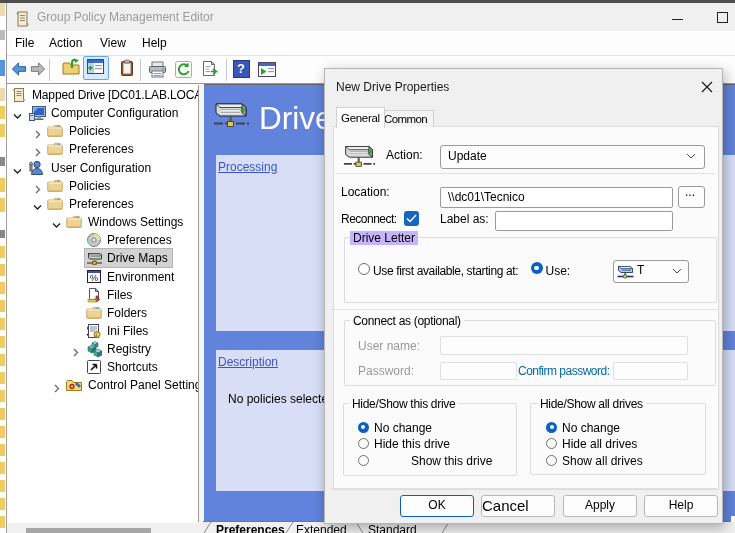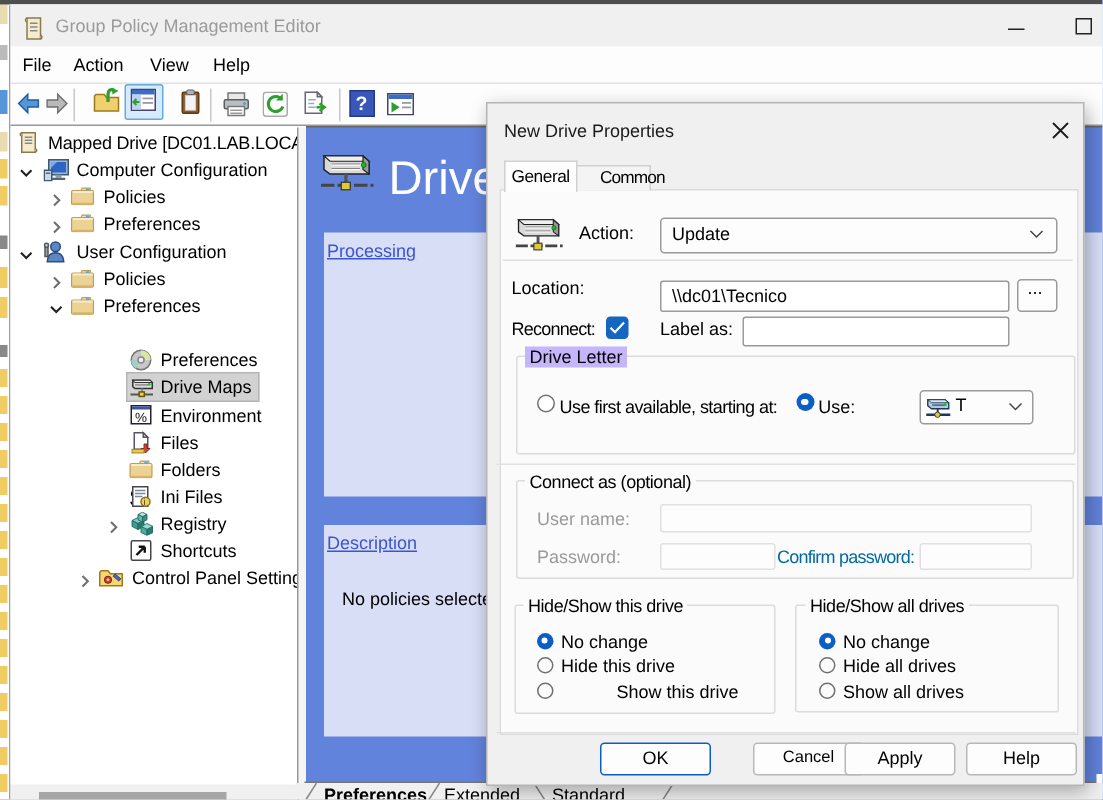--- a/index.html
+++ b/index.html
@@ -215,20 +215,33 @@
           </svg></span>
         <span class="ti" style="left:40px"><svg width="16" height="14" viewBox="0 0 16 14">
             <rect x="0.7" y="4" width="14.6" height="9.5" rx="1" fill="#ecd294" stroke="#bf9d55" stroke-width="0.8"></rect>
             <path d="M7 4 L7.8 2.4 L13.2 2.4 L13.2 4 Z" fill="#f4e3b4" stroke="#bf9d55" stroke-width="0.8"></path>
             <rect x="10.2" y="2.8" width="2.4" height="1.2" fill="#58a6e8"></rect>
             <path d="M1.5 5 L14.8 5" stroke="#f7ecca" stroke-width="1.4"></path>
             <path d="M1.5 12.8 L14.8 12.8" stroke="#d9b467" stroke-width="1.2"></path>
           </svg></span>
         <span class="tt" style="left:62px">Preferences</span>
       </div>
+    <div class="trow" style="top:128px">
+        <span class="chv" style="left:44px"><svg width="11" height="11" viewBox="0 0 11 11">
+            <path d="M2 3.5 L5.5 7 L9 3.5" stroke="#222" stroke-width="1.4" fill="none"></path>
+          </svg></span>
+        <span class="ti" style="left:59px"><svg width="16" height="14" viewBox="0 0 16 14">
+            <rect x="0.7" y="4" width="14.6" height="9.5" rx="1" fill="#ecd294" stroke="#bf9d55" stroke-width="0.8"></rect>
+            <path d="M7 4 L7.8 2.4 L13.2 2.4 L13.2 4 Z" fill="#f4e3b4" stroke="#bf9d55" stroke-width="0.8"></path>
+            <rect x="10.2" y="2.8" width="2.4" height="1.2" fill="#58a6e8"></rect>
+            <path d="M1.5 5 L14.8 5" stroke="#f7ecca" stroke-width="1.4"></path>
+            <path d="M1.5 12.8 L14.8 12.8" stroke="#d9b467" stroke-width="1.2"></path>
+          </svg></span>
+        <span class="tt" style="left:81px">Windows Settings</span>
+      </div>
     <div class="trow" style="top:146px">
         <span class="ti" style="left:79px"><svg width="16" height="16" viewBox="0 0 16 16">
             <circle cx="8" cy="8" r="6.5" fill="#c8c8c8" stroke="#777"></circle>
             <path d="M8 1.5 A6.5 6.5 0 0 1 14.5 8 L11 8 A3 3 0 0 0 8 5 Z" fill="#d9e8a0"></path>
             <path d="M1.5 8 A6.5 6.5 0 0 0 4.5 13.5 L6.5 10.5 A3 3 0 0 1 5 8 Z" fill="#9fd0c8"></path>
             <circle cx="8" cy="8" r="2" fill="#efefef" stroke="#888"></circle>
           </svg></span>
         <span class="tt" style="left:100px">Preferences</span>
       </div>
     <div class="trow" style="top:164px">
@@ -370,21 +383,21 @@
 
 <div class="abs" id="dialog" style="left:324px;top:68px;width:397px;height:454px;background:#f0f0f0;border:1px solid #b5b5b5;box-shadow:2px 4px 12px rgba(0,0,0,0.3);">
   <div class="abs" style="left:11px;top:11px;font-size:12px;color:#1a1a1a;">New Drive Properties</div>
   <svg class="abs" style="left:376px;top:12px" width="12" height="12">
       <path d="M1 1 L11 11 M11 1 L1 11" stroke="#1a1a1a" stroke-width="1.2" fill="none"></path>
     </svg>
 
   <div class="abs" style="left:8px;top:57px;width:384px;height:362px;background:#fbfbfb;border:1px solid #dcdcdc;"></div>
 
   <div class="abs" style="left:58px;top:41px;width:49px;height:16px;background:#f4f4f4;border:1px solid #d0d0d0;border-bottom:none;">
-    <div class="abs" style="left:16px;top:2px;font-size:11.5px;letter-spacing:-0.6px;">Common</div>
+    <div class="abs" style="left:0;top:2px;font-size:11.5px;letter-spacing:-0.6px;">Common</div>
   </div>
   <div class="abs" style="left:11px;top:38px;width:47px;height:20px;background:#fdfdfd;border:1px solid #d0d0d0;border-bottom:none;">
     <div class="abs" style="left:4px;top:4px;font-size:11.5px;letter-spacing:-0.3px;">General</div>
   </div>
 
   <div class="abs" id="dlgdrive" style="left:18px;top:73px;width:33px;height:26px;">
       <svg width="33" height="26" viewBox="0 0 37 29" style="position:absolute">
 <path d="M3 5 L29 5 L33 8.5 L33 17 L7 17 L3 14 Z" fill="#d9d9d9" stroke="#222" stroke-width="1"></path>
 <path d="M29 5 L33 8.5 L7 8.5 L3 5 Z" fill="#efefef" stroke="#222" stroke-width="0.8"></path>
 <path d="M33 8.5 L33 17 L29 14 L29 5 Z" fill="#9a9a9a" stroke="#222" stroke-width="0.8"></path>
@@ -477,18 +490,18 @@
   <div class="abs" style="left:224.5px;top:356px;width:4px;height:4px;border-radius:50%;background:#fff;"></div>
   <div class="txt" style="left:237px;top:352px;">No change</div>
   <div class="abs" style="left:221px;top:369px;width:9px;height:9px;border:1px solid #707070;border-radius:50%;"></div>
   <div class="txt" style="left:237px;top:368px;">Hide all drives</div>
   <div class="abs" style="left:221px;top:385.5px;width:9px;height:9px;border:1px solid #707070;border-radius:50%;"></div>
   <div class="txt" style="left:237px;top:385px;">Show all drives</div>
 
   <div class="abs" style="left:6px;top:419px;width:386px;height:1px;background:#e0e0e0;"></div>
 
   <div class="abs" style="left:75px;top:426px;width:72px;height:20px;background:#fdfdfd;border:1px solid #0b5fc4;border-radius:3px;text-align:center;font-size:12px;line-height:19px;">OK</div>
-  <div class="abs" style="left:156px;top:426px;width:72px;height:20px;background:#fdfdfd;border:1px solid #b8b8b8;border-radius:3px;text-align:center;font-size:11px;line-height:19px;margin-left:21px;">Cancel</div>
+  <div class="abs" style="left:156px;top:426px;width:72px;height:20px;background:#fdfdfd;border:1px solid #b8b8b8;border-radius:3px;font-size:15px;line-height:19px;">Cancel</div>
   <div class="abs" style="left:238px;top:426px;width:72px;height:20px;background:#fdfdfd;border:1px solid #b8b8b8;border-radius:3px;text-align:center;font-size:12px;line-height:19px;">Apply</div>
   <div class="abs" style="left:319px;top:426px;width:72px;height:20px;background:#fdfdfd;border:1px solid #b8b8b8;border-radius:3px;text-align:center;font-size:12px;line-height:19px;">Help</div>
 </div>
 
 <div class="abs" style="left:731px;top:516px;width:4px;height:6px;background:#fafafa;"></div>
 
 </body></html>

